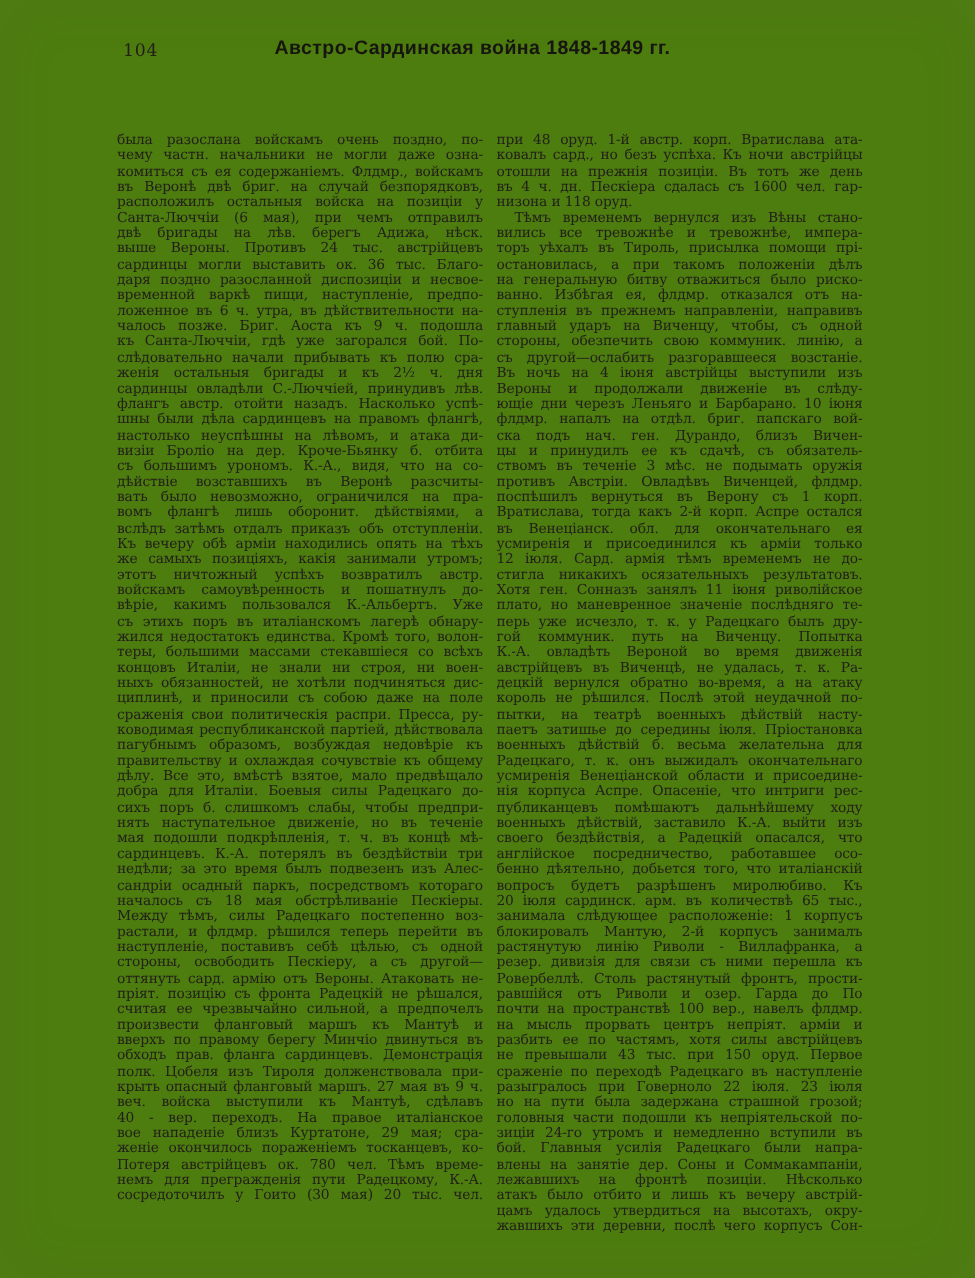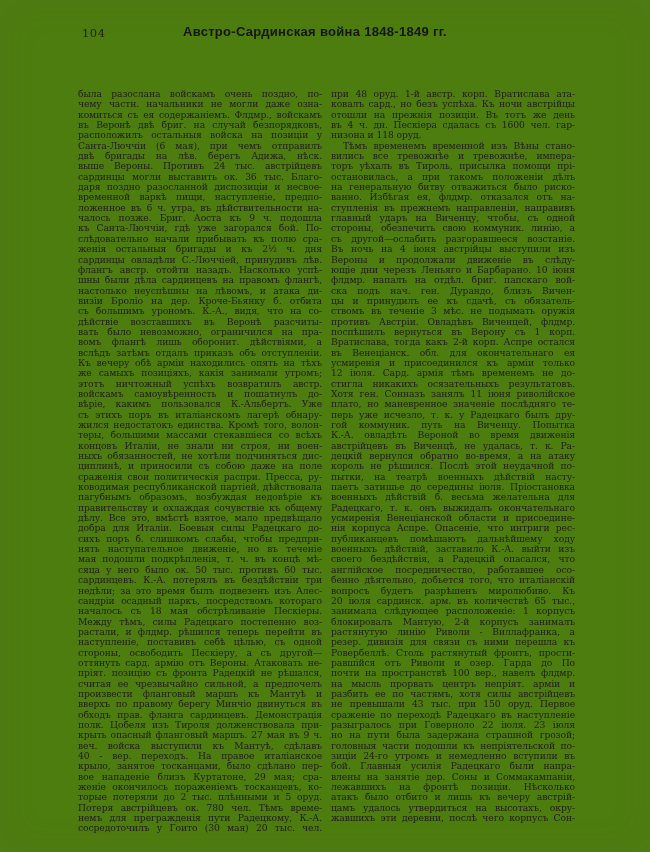--- a/index.html
+++ b/index.html
@@ -115,58 +115,55 @@
           <div class="line">циплинѣ, и приносили съ собою даже на поле</div>
           <div class="line">сраженія свои политическія распри. Пресса, ру-</div>
           <div class="line">ководимая республиканской партіей, дѣйствовала</div>
           <div class="line">пагубнымъ образомъ, возбуждая недовѣріе къ</div>
           <div class="line">правительству и охлаждая сочувствіе къ общему</div>
           <div class="line">дѣлу. Все это, вмѣстѣ взятое, мало предвѣщало</div>
           <div class="line">добра для Италіи. Боевыя силы Радецкаго до-</div>
           <div class="line">сихъ поръ б. слишкомъ слабы, чтобы предпри-</div>
           <div class="line">нять наступательное движеніе, но въ теченіе</div>
           <div class="line">мая подошли подкрѣпленія, т. ч. въ концѣ мѣ-</div>
-          <div class="line">сяца у него было ок. 50 тыс. противъ 60 тыс.</div>
           <div class="line">сардинцевъ. К.-А. потерялъ въ бездѣйствіи три</div>
           <div class="line">недѣли; за это время былъ подвезенъ изъ Алес-</div>
           <div class="line">сандріи осадный паркъ, посредствомъ котораго</div>
           <div class="line">началось съ 18 мая обстрѣливаніе Пескіеры.</div>
           <div class="line">Между тѣмъ, силы Радецкаго постепенно воз-</div>
           <div class="line">растали, и флдмр. рѣшился теперь перейти въ</div>
           <div class="line">наступленіе, поставивъ себѣ цѣлью, съ одной</div>
           <div class="line">стороны, освободить Пескіеру, а съ другой—</div>
           <div class="line">оттянуть сард. армію отъ Вероны. Атаковать не-</div>
           <div class="line">пріят. позицію съ фронта Радецкій не рѣшался,</div>
           <div class="line">считая ее чрезвычайно сильной, а предпочелъ</div>
           <div class="line">произвести фланговый маршъ къ Мантуѣ и</div>
           <div class="line">вверхъ по правому берегу Минчіо двинуться въ</div>
           <div class="line">обходъ прав. фланга сардинцевъ. Демонстрація</div>
           <div class="line">полк. Цобеля изъ Тироля долженствовала при-</div>
           <div class="line">крыть опасный фланговый маршъ. 27 мая въ 9 ч.</div>
           <div class="line">веч. войска выступили къ Мантуѣ, сдѣлавъ</div>
           <div class="line">40 - вер. переходъ. На правое италіанское</div>
-          <div class="line">крыло, занятое тосканцами, было сдѣлано пер-</div>
           <div class="line">вое нападеніе близъ Куртатоне, 29 мая; сра-</div>
           <div class="line">женіе окончилось пораженіемъ тосканцевъ, ко-</div>
-          <div class="line">торые потеряли до 2 тыс. плѣнными и 5 оруд.</div>
           <div class="line">Потеря австрійцевъ ок. 780 чел. Тѣмъ време-</div>
           <div class="line">немъ для прегражденія пути Радецкому, К.-А.</div>
           <div class="line">сосредоточилъ у Гоито (30 мая) 20 тыс. чел.</div>
         </div>
       </div>
     <div class="column">
         <div class="para">
           <div class="line">при 48 оруд. 1-й австр. корп. Вратислава ата-</div>
           <div class="line">ковалъ сард., но безъ успѣха. Къ ночи австрійцы</div>
           <div class="line">отошли на прежнія позиціи. Въ тотъ же день</div>
           <div class="line">въ 4 ч. дн. Пескіера сдалась съ 1600 чел. гар-</div>
           <div class="line endline">низона и 118 оруд.</div>
         </div>
         <div class="para">
-          <div class="line first-indent">Тѣмъ временемъ временной изъ Вѣны стано-</div>
+          <div class="line first-indent">Тѣмъ временемъ вернулся изъ Вѣны стано-</div>
           <div class="line">вились все тревожнѣе и тревожнѣе, импера-</div>
           <div class="line">торъ уѣхалъ въ Тироль, присылка помощи прі-</div>
           <div class="line">остановилась, а при такомъ положеніи дѣлъ</div>
           <div class="line">на генеральную битву отважиться было риско-</div>
           <div class="line">ванно. Избѣгая ея, флдмр. отказался отъ на-</div>
           <div class="line">ступленія въ прежнемъ направленіи, направивъ</div>
           <div class="line">главный ударъ на Виченцу, чтобы, съ одной</div>
           <div class="line">стороны, обезпечить свою коммуник. линію, а</div>
           <div class="line">съ другой—ослабить разгоравшееся возстаніе.</div>
           <div class="line">Въ ночь на 4 іюня австрійцы выступили изъ</div>

